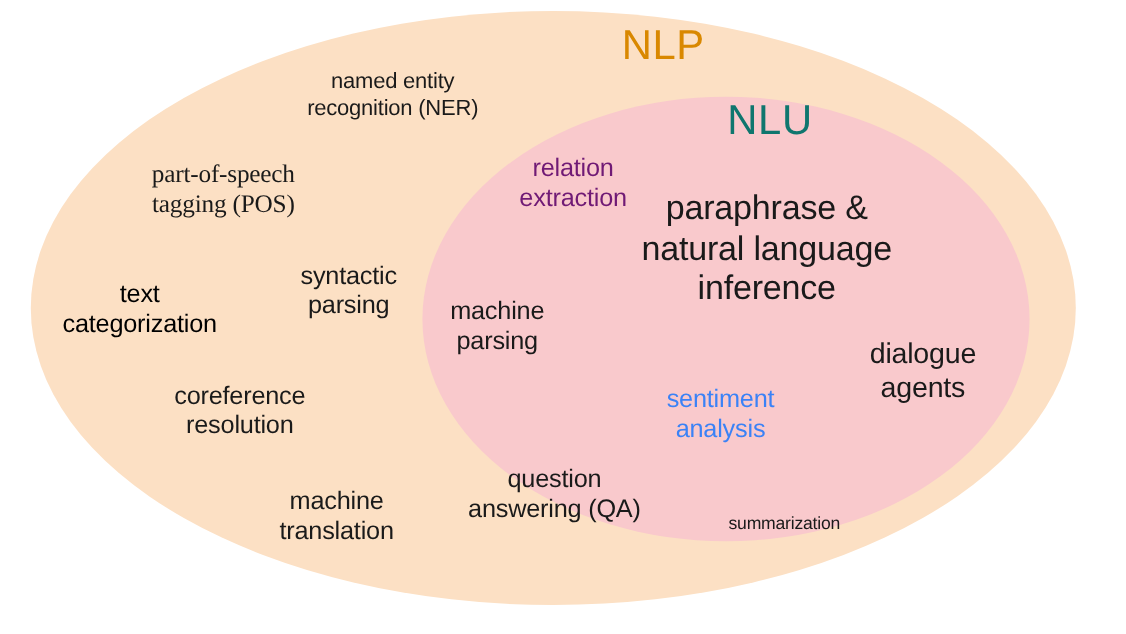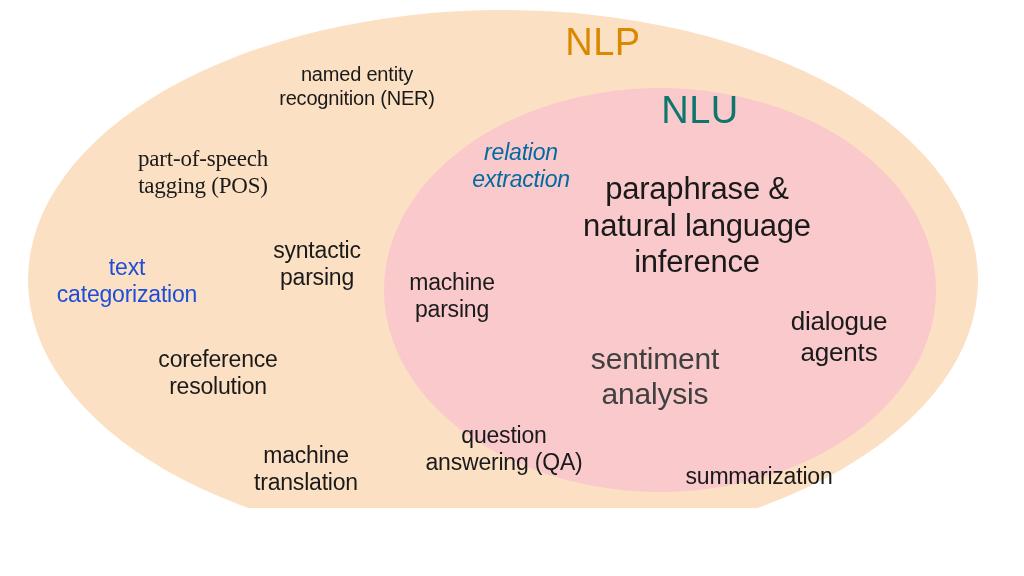--- a/index.html
+++ b/index.html
@@ -7,21 +7,21 @@
     margin: 0;
     padding: 0;
     background: #ffffff;
   }
   body {
     font-family: "Liberation Sans", sans-serif;
   }
   #canvas {
     position: relative;
     width: 1024px;
-    height: 508px;
+    height: 576px;
     background: #ffffff;
     overflow: hidden;
   }
   #venn-svg {
     position: absolute;
     left: 0;
     top: 0;
     width: 1024px;
     height: 576px;
   }
@@ -63,35 +63,35 @@
       <div class="set-label nlp" style="left: 603px; top: 42px; color: rgb(217, 136, 0);">NLP</div>
       <div class="set-label nlu" style="left: 700px; top: 110px; color: #0f766e;">NLU</div>
     </div>
   <div id="terms">
       <div class="term" style="left: 357px; top: 87px; font-size: 20px; color: rgb(26, 26, 26);">named entity
 recognition (NER)</div>
       <div class="term" style="left: 203px; top: 172px; font-size: 23px; color: rgb(26, 26, 26); font-family: Liberation Serif, serif;">part-of-speech
 tagging (POS)</div>
       <div class="term" style="left: 317px; top: 264px; font-size: 23px; color: rgb(26, 26, 26);">syntactic
 parsing</div>
-      <div class="term" style="left: 127px; top: 281px; font-size: 23px; color: #1d4ed8;">text
+      <div class="term" style="left: 127px; top: 281px; font-size: 23px; color: #000000;">text
 categorization</div>
       <div class="term" style="left: 218px; top: 373px; font-size: 23px; color: rgb(26, 26, 26);">coreference
 resolution</div>
       <div class="term" style="left: 306px; top: 469px; font-size: 23px; color: rgb(26, 26, 26);">machine
 translation</div>
-      <div class="term" style="left: 521px; top: 166px; font-size: 23px; color: #0369a1; font-style: italic;">relation
+      <div class="term" style="left: 521px; top: 166px; font-size: 23px; color: #701a75;">relation
 extraction</div>
       <div class="term" style="left: 697px; top: 226px; font-size: 31px; color: rgb(26, 26, 26);">paraphrase &amp;
 natural language
 inference</div>
       <div class="term" style="left: 452px; top: 296px; font-size: 23px; color: rgb(26, 26, 26);">machine
 parsing</div>
       <div class="term" style="left: 839px; top: 337px; font-size: 26px; color: rgb(26, 26, 26);">dialogue
 agents</div>
-      <div class="term" style="left: 655px; top: 376px; font-size: 30px; color: #404040;">sentiment
+      <div class="term" style="left: 655px; top: 376px; font-size: 23px; color: #3b82f6;">sentiment
 analysis</div>
       <div class="term" style="left: 504px; top: 449px; font-size: 23px; color: rgb(26, 26, 26);">question
 answering (QA)</div>
-      <div class="term" style="left: 759px; top: 477px; font-size: 23px; color: rgb(26, 26, 26);">summarization</div>
+      <div class="term" style="left: 713px; top: 477px; font-size: 16px; color: rgb(26, 26, 26);">summarization</div>
     </div>
 
 </div>
 
 </body></html>

